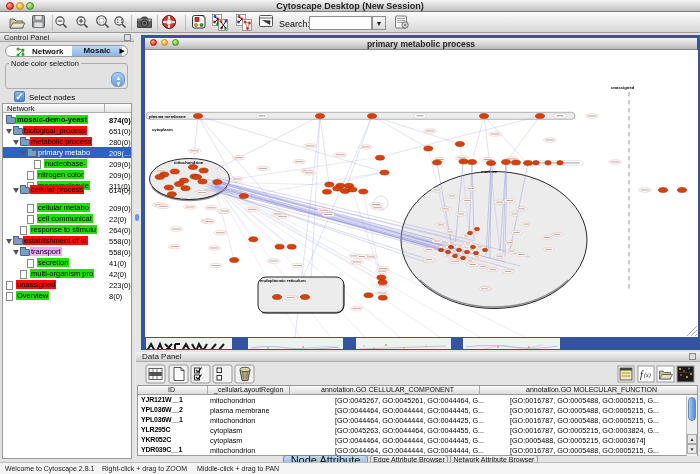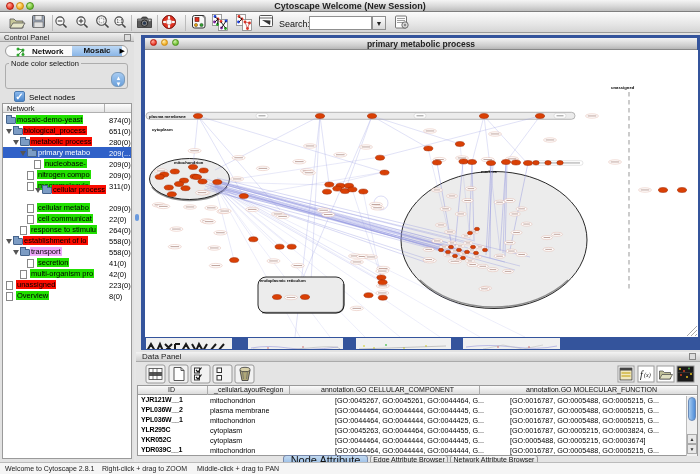--- a/index.html
+++ b/index.html
@@ -104,21 +104,21 @@
   border-top:1px solid #bbb; font-size:7px; color:#222; position:absolute; }
 #statusbar span { position:absolute; top:2px; }
 </style>
 </head>
 <body>
 <div id="app">
   <div id="titlebar">
     <div style="position:absolute;left:6px;top:2px;width:8px;height:8px;border-radius:50%;background:radial-gradient(circle at 35% 30%,#ffb0a0,#ee4434 60%,#b81b0b);border:0.5px solid #b81b0b;"></div>
     <div style="position:absolute;left:16px;top:2px;width:8px;height:8px;border-radius:50%;background:radial-gradient(circle at 35% 30%,#ffeeb0,#f5b52f 60%,#cf8c12);border:0.5px solid #cf8c12;"></div>
     <div style="position:absolute;left:26px;top:2px;width:8px;height:8px;border-radius:50%;background:radial-gradient(circle at 35% 30%,#d0f0a8,#7cc83f 60%,#4a921a);border:0.5px solid #4a921a;"></div>
-    <div class="t">Cytoscape Welcome (New Session)</div>
+    <div class="t">Cytoscape Desktop (New Session)</div>
   </div>
   <div id="toolbar"></div>
   <svg class="abs" style="left:0;top:12px;" width="420" height="21" viewBox="0 0 420 21">
 <g transform="translate(9,3)">
  <path d="M1 13 L1 4 L5 4 L7 6 L14 6 L14 13 Z" fill="#c8c89a" stroke="#555" stroke-width="0.8"></path>
  <path d="M1 13 L4 8 L16 8 L13 13 Z" fill="#e6e6c8" stroke="#555" stroke-width="0.8"></path>
 </g>
 <g transform="translate(32,3)">
  <rect x="0.5" y="0.5" width="12" height="12" rx="1" fill="#9aa4b4" stroke="#444" stroke-width="0.8"></rect>
  <rect x="3" y="0.5" width="7" height="4.5" fill="#e8e8e8" stroke="#555" stroke-width="0.5"></rect>
@@ -238,21 +238,21 @@
         <div style="top:8px;">▼</div>
       </div>
     <div id="cbx">✓</div>
     <div id="cbxlbl">Select nodes</div>
     <div id="tree">
       <div id="treehdr">
           <span class="c1">Network</span>
           <span class="c2">Nodes</span>
           <div class="sep"></div>
         </div>
-      <div class="trow" style="top:10.0px;">
+      <div class="trow" style="top:10.0px;font-weight:bold;">
           <div class="fold" style="left:3px;"></div>
           <div class="lbl" style="left:13px;background:#21e000;color:#000;max-width:90px;">mosaic-demo-yeast</div>
           <div class="cnt" style="color:#000;">874(0)</div>
         </div>
 <div class="trow" style="top:21.0px;">
           <div class="tri" style="left:3px;"></div>
           <div class="fold" style="left:10px;"></div>
           <div class="lbl" style="left:20px;background:#fb0b00;color:#000;max-width:83px;">biological_process</div>
           <div class="cnt" style="color:#000;">651(0)</div>
         </div>
@@ -269,29 +269,29 @@
           <div class="lbl" style="left:34px;color:#fff;max-width:69px;">primary metabo</div>
           <div class="cnt" style="color:#fff;">209(...</div>
         </div>
 <div class="trow" style="top:54.0px;">
           <div class="file" style="left:31px;"></div>
           <div class="lbl" style="left:41px;background:#21e000;color:#000;max-width:62px;">nucleobase-</div>
           <div class="cnt" style="color:#000;">209(0)</div>
         </div>
 <div class="trow" style="top:65.0px;">
           <div class="file" style="left:24px;"></div>
-          <div class="lbl" style="left:34px;background:#21e000;color:#000;max-width:69px;">nitrogen compo</div>
+          <div class="lbl" style="left:34px;background:#21e000;color:#000;max-width:69px;">nitrogen color</div>
           <div class="cnt" style="color:#000;">209(0)</div>
         </div>
 <div class="trow" style="top:76.0px;">
           <div class="file" style="left:24px;"></div>
           <div class="lbl" style="left:34px;background:#21e000;color:#000;max-width:69px;">macromolecule</div>
           <div class="cnt" style="color:#000;">311(0)</div>
         </div>
-<div class="trow" style="top:80px;margin-left:22px;">
+<div class="trow" style="top:80px;">
           <div class="tri" style="left:10px;"></div>
           <div class="fold" style="left:17px;"></div>
           <div class="lbl" style="left:27px;background:#fb0b00;color:#000;max-width:76px;">cellular process</div>
           <div class="cnt" style="color:#000;">614(0)</div>
         </div>
 <div class="trow" style="top:98.0px;">
           <div class="file" style="left:24px;"></div>
           <div class="lbl" style="left:34px;background:#21e000;color:#000;max-width:69px;">cellular metabo</div>
           <div class="cnt" style="color:#000;">209(0)</div>
         </div>

